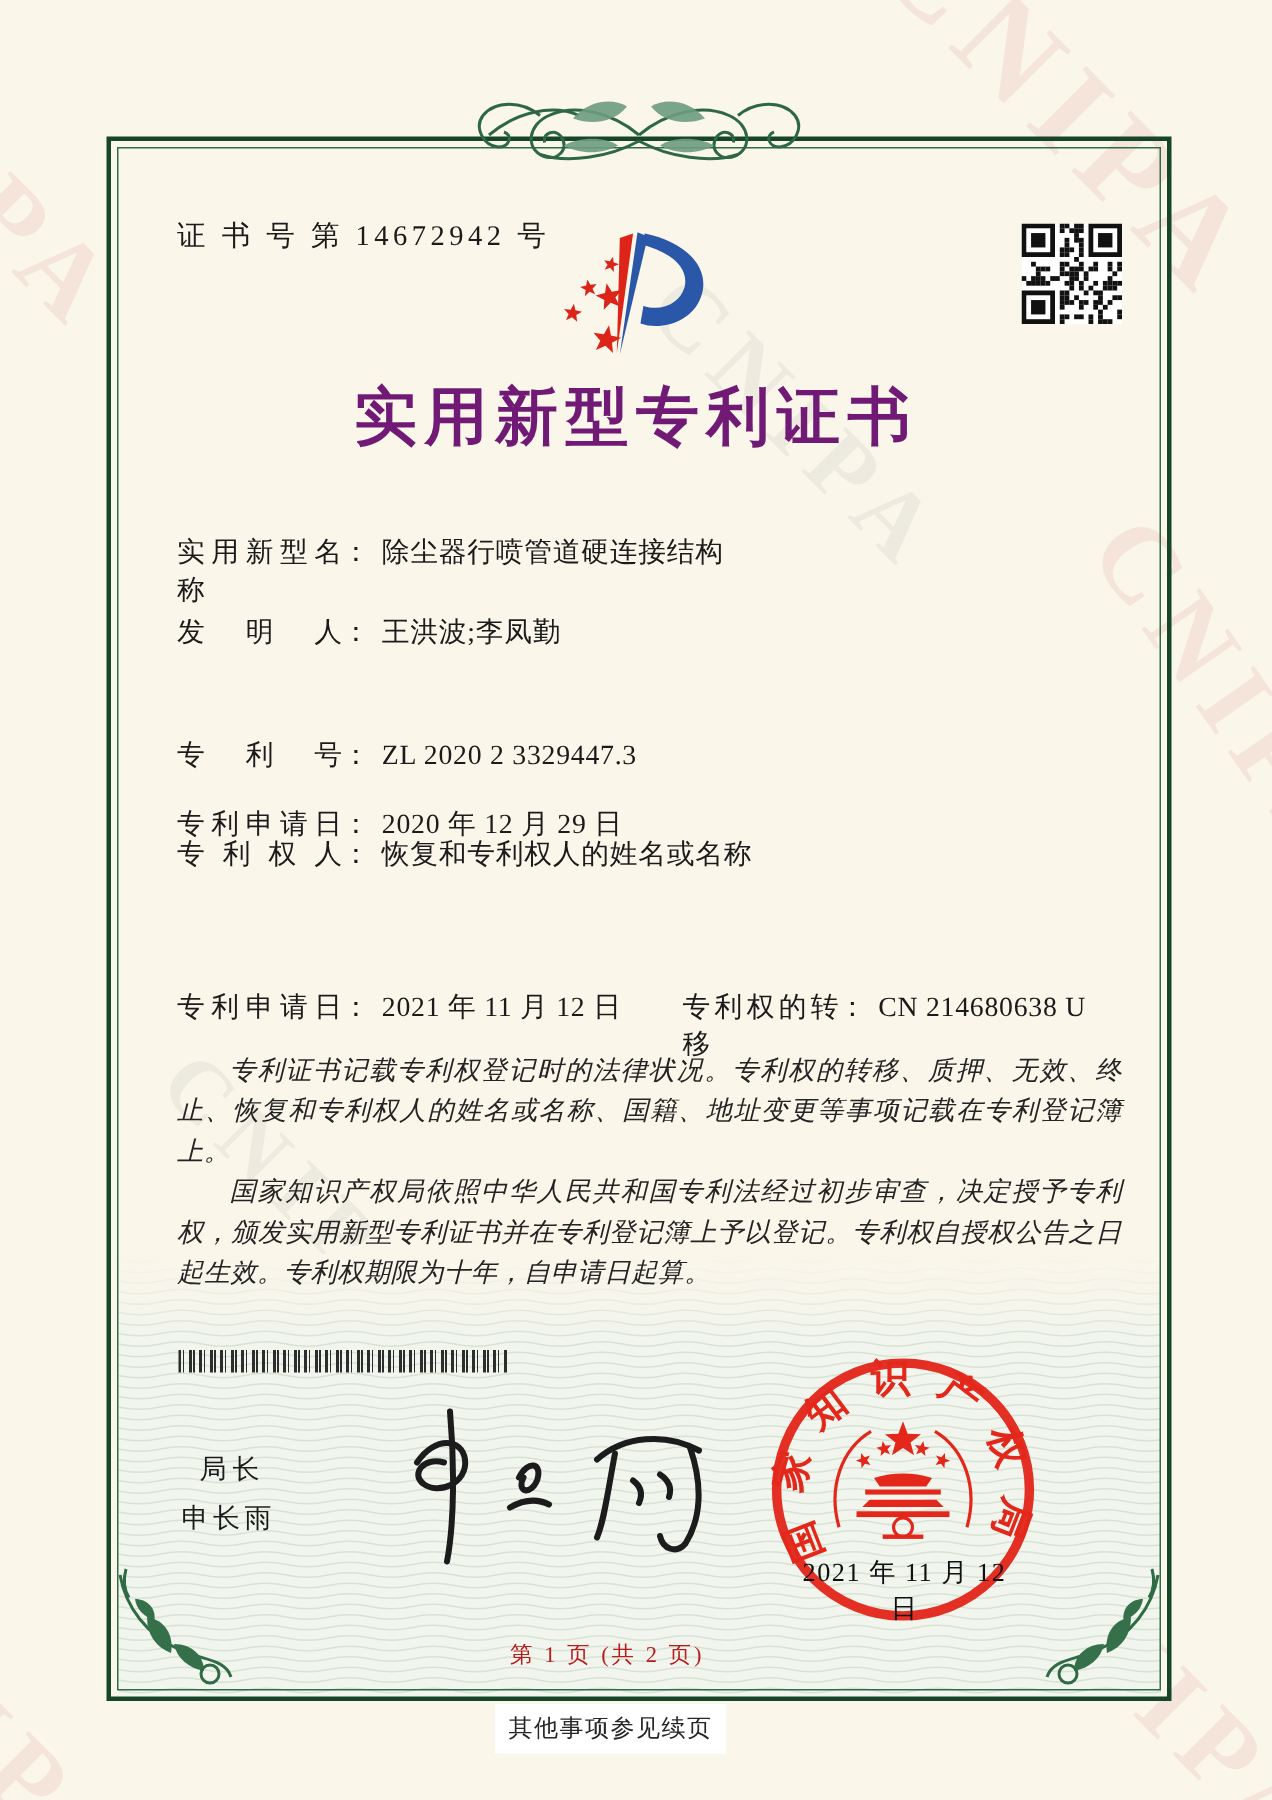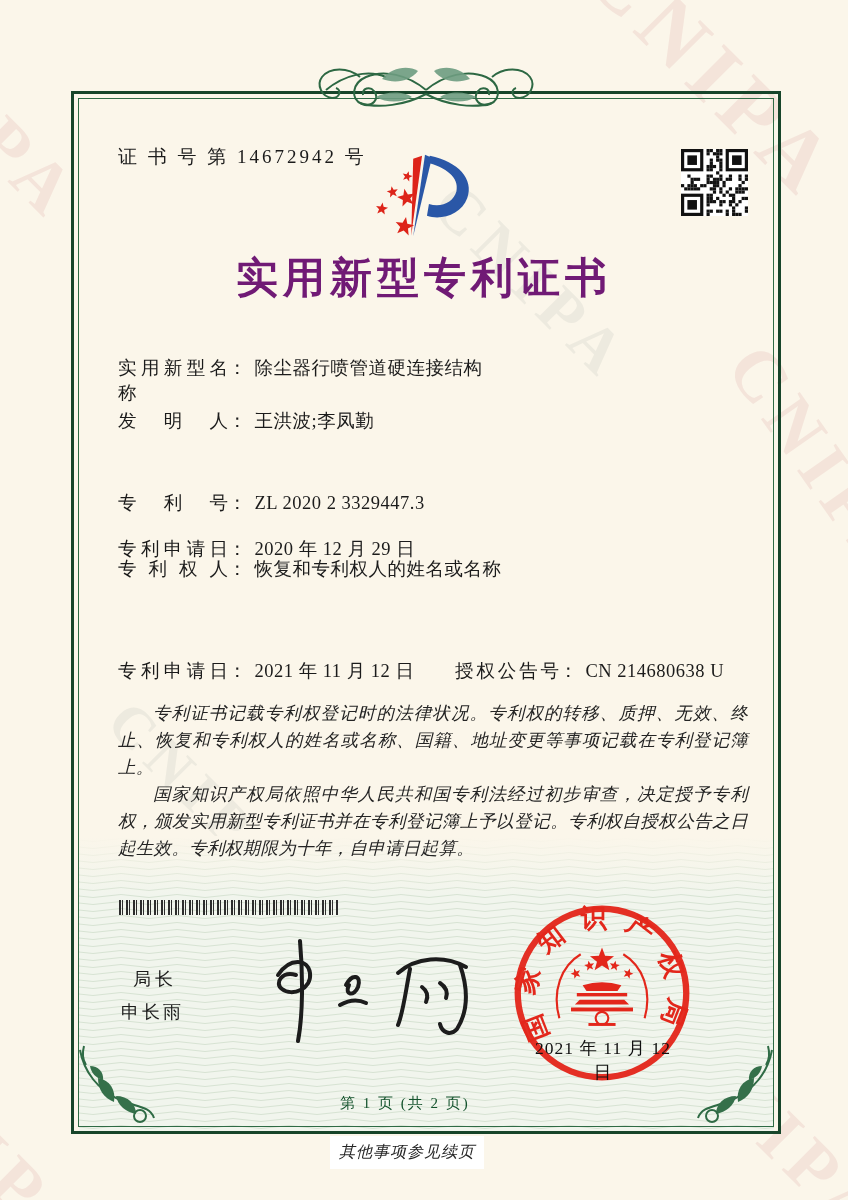--- a/index.html
+++ b/index.html
@@ -29,24 +29,24 @@
   .grant2 .jlabel{width:104px;}
   .bodytext{left:118px;top:700px;width:630px;font-size:17.5px;line-height:27px;font-style:italic;
             letter-spacing:0.3px;color:#242424;text-align:justify;}
   .bodytext p{margin:0;text-indent:2em;}
   .barcode{left:119px;top:900px;width:219px;height:15px;z-index:5;
      background:repeating-linear-gradient(90deg,#2d2d2d 0 2px,rgba(0,0,0,0) 2px 3px,#2d2d2d 3px 4px,rgba(0,0,0,0) 4px 7px,#2d2d2d 7px 9px,rgba(0,0,0,0) 9px 10px,#2d2d2d 10px 11px,rgba(0,0,0,0) 11px 14px);}
   .sig-role{left:133px;top:967px;font-size:18px;letter-spacing:4px;}
   .sig-name{left:121px;top:1000px;font-size:18px;letter-spacing:3px;text-align:center;}
   .seal-date{left:528px;top:1036px;width:150px;text-align:center;font-size:17.5px;color:#101010;
              letter-spacing:1px;z-index:6;}
-  .page-ind{left:340px;top:1094px;font-size:15px;letter-spacing:2px;color:#14532d;}
+  .page-ind{left:340px;top:1094px;font-size:15px;letter-spacing:2px;color:#b91c1c;}
   .cont-box{left:330px;top:1136px;width:154px;height:33px;background:#ffffff;z-index:5;
             display:flex;align-items:center;justify-content:center;}
-  .cont-box span{font-size:16px;font-style:italic;color:#262626;letter-spacing:1px;}
+  .cont-box span{font-size:16px;color:#262626;letter-spacing:1px;}
   .mirror{transform:scaleX(-1);}
 </style>
 </head>
 <body>
 
 <div class="page">
 
   <span class="wm pink" style="left:-96px;top:-14px;">CNIPA</span>
   <span class="wm pink" style="left:636px;top:-76px;font-size:86px;">CNIPA</span>
   <span class="wm gray" style="left:470px;top:168px;">CNIPA</span>
@@ -301,21 +301,21 @@
   </div>
   <div class="abs content frow" style="top:504px;margin-top:32px;">
     <span class="jlabel">专利申请日</span><span class="colon">：</span><span class="fval">2020 年 12 月 29 日</span>
   </div>
   <div class="abs content frow" style="top:556px;">
     <span class="jlabel">专利权人</span><span class="colon">：</span><span class="fval">恢复和专利权人的姓名或名称</span>
   </div>
   <div class="abs content frow" style="top:658px;">
     <span class="jlabel">专利申请日</span><span class="colon">：</span><span class="fval">2021 年 11 月 12 日</span>
     <span class="grant2">
-      <span class="jlabel">授权公告号</span><span class="colon">：</span><span class="fval">CN 214680638 U</span>
+      <span class="jlabel">专利权的转移</span><span class="colon">：</span><span class="fval">CN 214680638 U</span>
     </span>
   </div>
 
   <div class="abs content bodytext">
     <p>专利证书记载专利权登记时的法律状况。专利权的转移、质押、无效、终止、恢复和专利权人的姓名或名称、国籍、地址变更等事项记载在专利登记簿上。</p>
     <p>国家知识产权局依照中华人民共和国专利法经过初步审查，决定授予专利权，颁发实用新型专利证书并在专利登记簿上予以登记。专利权自授权公告之日起生效。专利权期限为十年，自申请日起算。</p>
   </div>
 
   <div class="abs barcode"></div>
 

